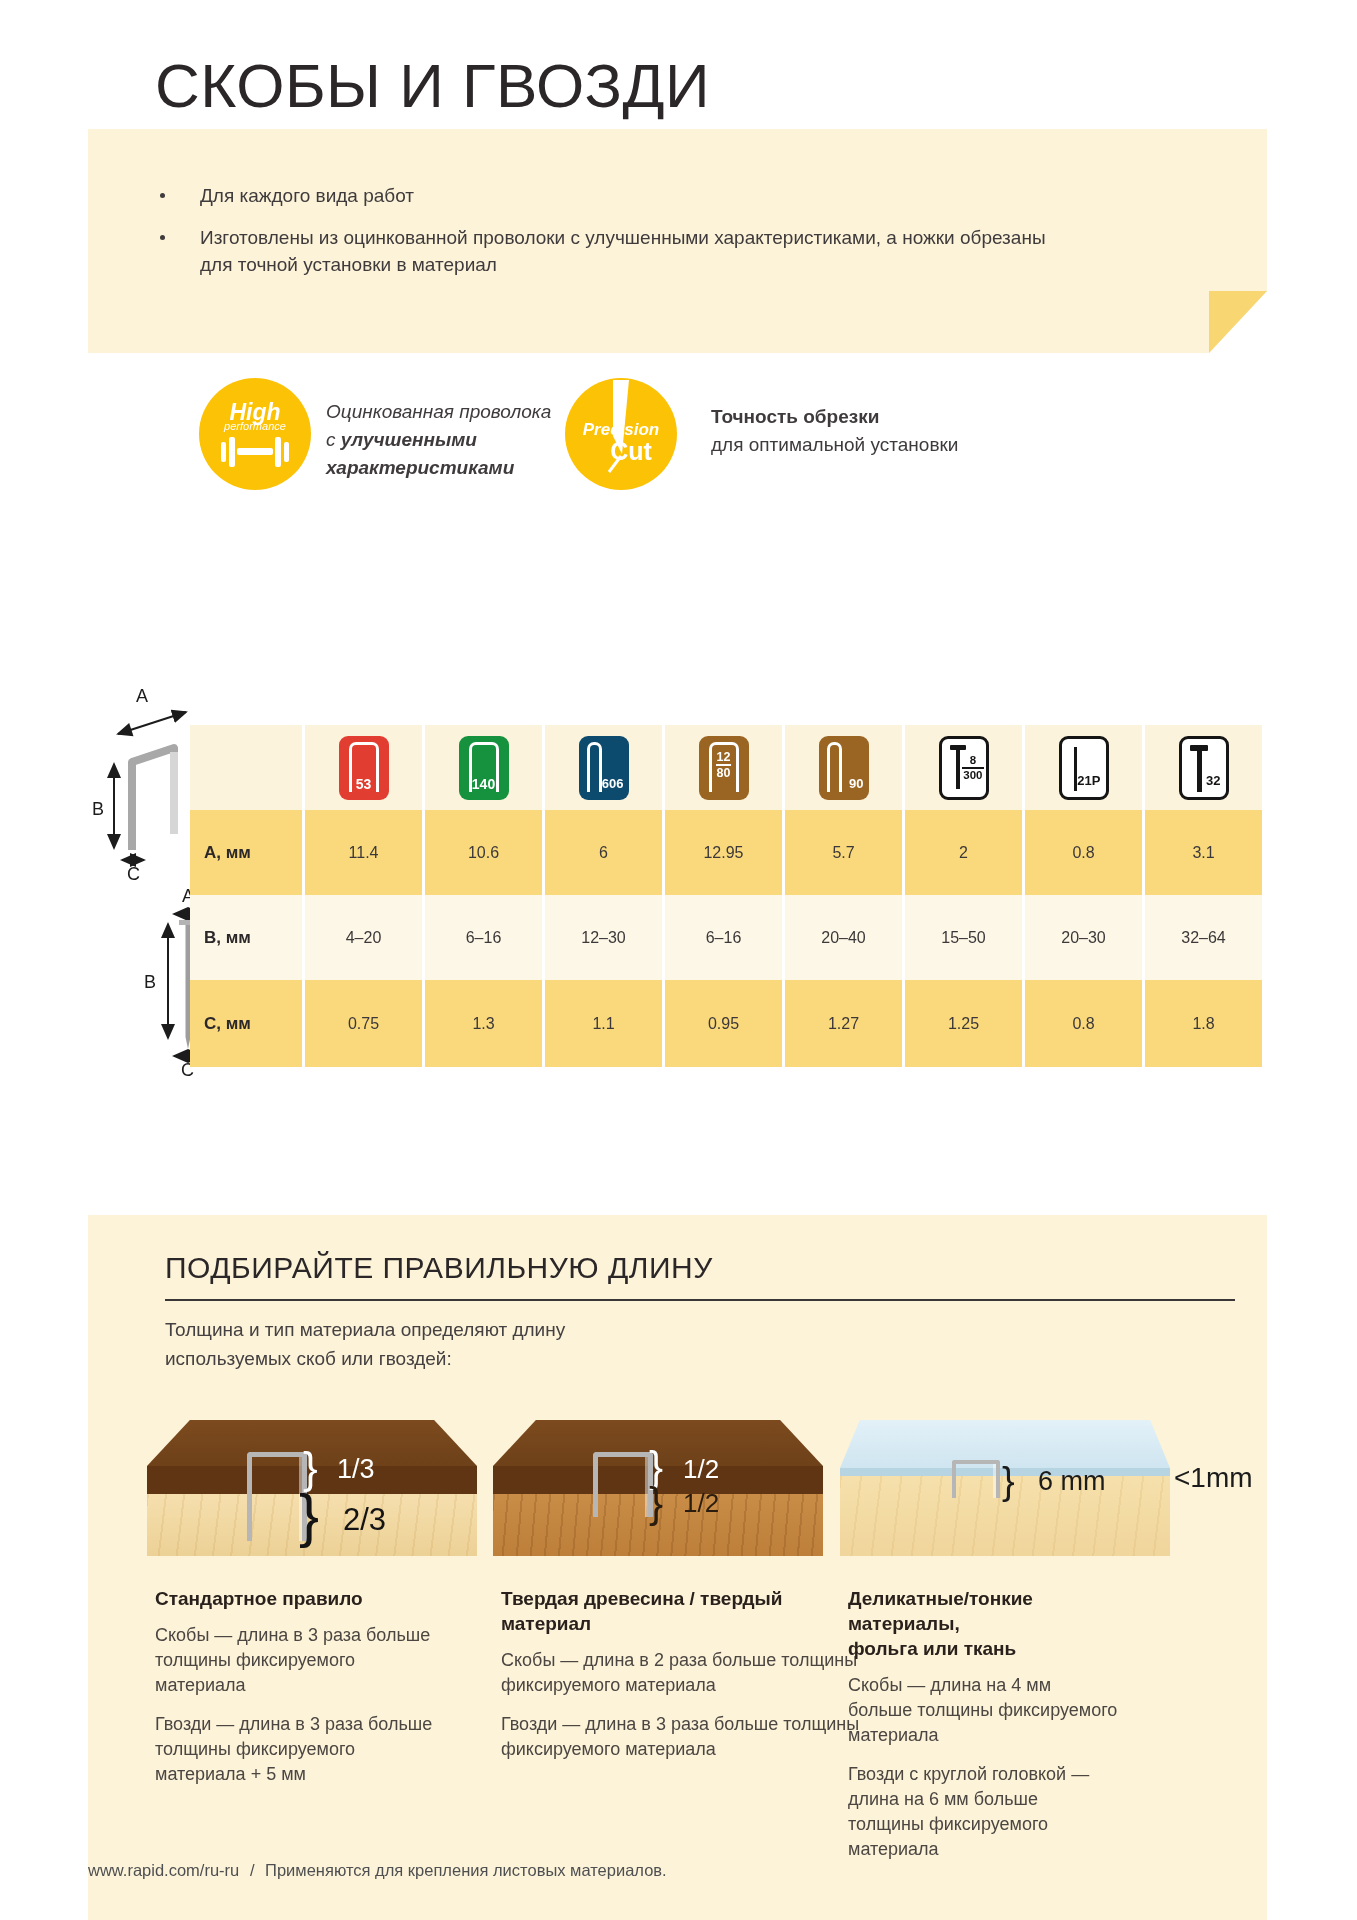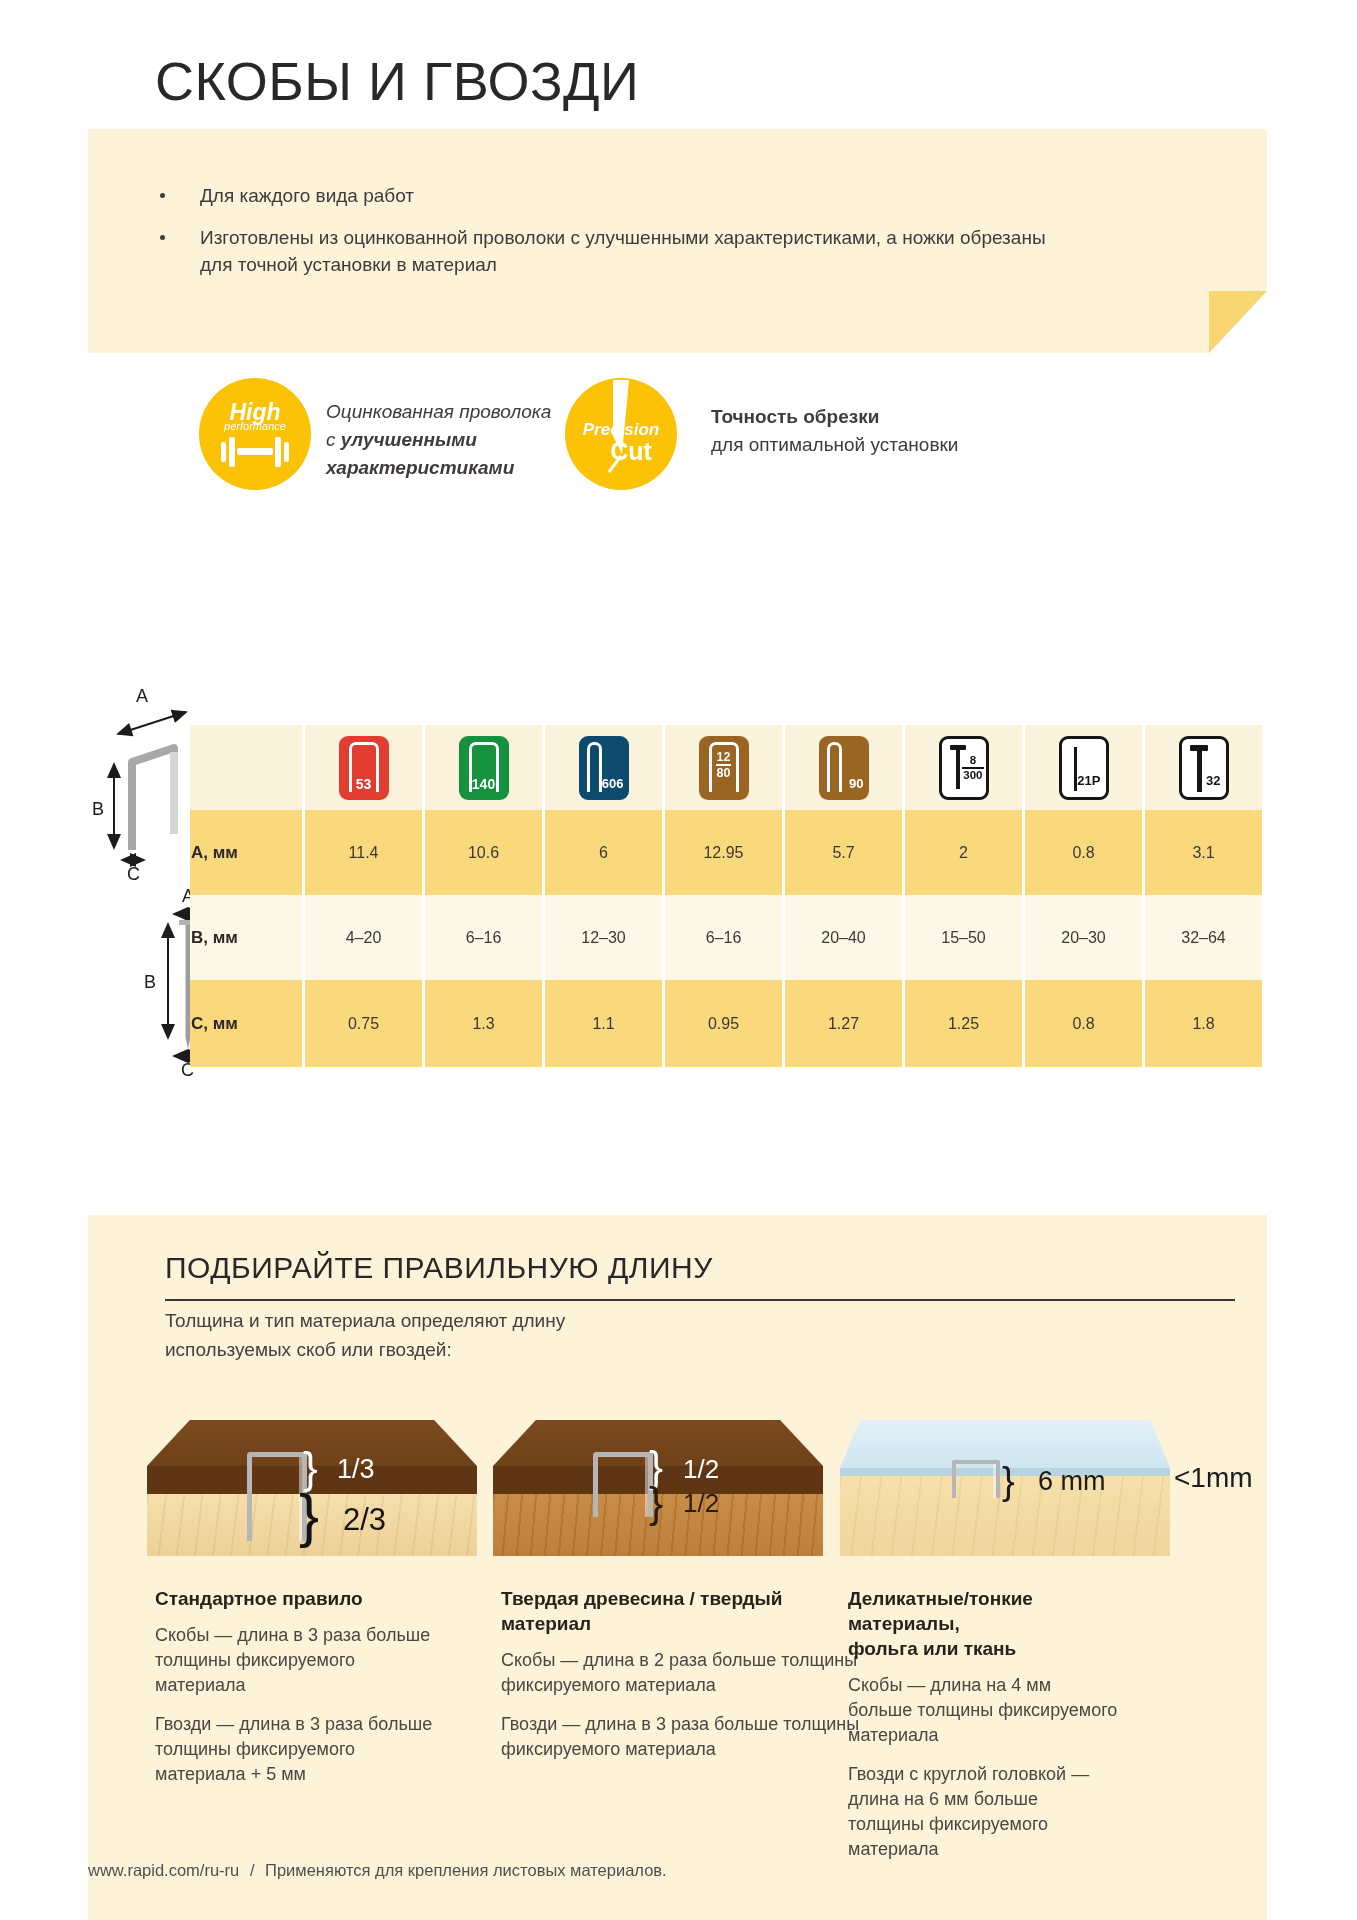--- a/index.html
+++ b/index.html
@@ -6,21 +6,21 @@
   body{
     position:relative;width:1357px;height:1920px;background:#ffffff;
     font-family:"Liberation Sans","DejaVu Sans",sans-serif;color:#3c3839;overflow:hidden;
   }
   .abs{position:absolute;}
   .pre{white-space:pre-line;}
   .b{font-weight:bold;}
 
   
   .page-title{
-    left:155px;top:50px;font-size:54px;font-weight:200;letter-spacing:.5px;color:#2b2728;
+    left:155px;top:50px;font-size:62px;font-weight:200;letter-spacing:.5px;color:#2b2728;
   }
 
   
   .intro-box{
     left:88px;top:129px;width:1179px;height:224px;background:#fcf3d9;
     clip-path:polygon(0 0,100% 0,100% calc(100% - 62px),calc(100% - 58px) 100%,0 100%);
   }
   .fold{
     left:calc(88px + 1179px - 58px);top:calc(129px + 224px - 62px);width:58px;height:62px;
     background:#f8d672;clip-path:polygon(0 0,100% 0,0 100%);
@@ -51,21 +51,21 @@
   .spec-table{
     left:190px;top:725px;display:grid;
     grid-template-columns:112px repeat(8,117px);
     grid-template-rows:85px 85px 85px 87px;
     column-gap:3px;row-gap:0;
   }
   .cell{display:flex;align-items:center;justify-content:center;}
   .cell.head{background:#fcf3dc;}
   .cell.dark{background:#f9d97c;}
   .cell.light{background:#fdf7e7;}
-  .cell.rowlab{justify-content:flex-start;padding-left:1px;box-sizing:border-box;font-weight:bold;font-size:17px;color:#2c2829;}
+  .cell.rowlab{justify-content:flex-start;padding-left:14px;box-sizing:border-box;font-weight:bold;font-size:17px;color:#2c2829;}
   .cell.val{font-size:16px;color:#3c3839;}
 
   
   .pbadge{position:relative;width:50px;height:64px;border-radius:9px;box-sizing:border-box;}
   .pbadge.outlined{background:#fff;border:3px solid #151515;}
   .outline{position:absolute;top:6px;border:3.5px solid #fff;border-bottom:none;border-radius:7px 7px 0 0;box-sizing:border-box;}
   .outline.wide{left:50%;transform:translateX(-50%);width:30px;height:50px;}
   .outline.narrow{left:8px;width:15px;height:50px;}
   .blabel{position:absolute;font-weight:bold;color:#fff;}
   .blabel.center{left:0;right:0;bottom:8px;text-align:center;font-size:14px;}
@@ -77,21 +77,21 @@
   .ncap{position:absolute;top:6px;left:8px;width:16px;height:5px;background:#151515;border-radius:1px;}
   .nbody{position:absolute;top:6px;left:14px;width:4px;height:44px;background:#151515;}
   .pbadge.nail .ncap{width:18px;height:6px;left:8px;}
   .pbadge.nail .nbody{left:15px;width:5px;height:47px;}
   .pinline{position:absolute;top:8px;left:12px;width:3px;height:44px;background:#151515;}
 
   
   .guide-panel{left:88px;top:1215px;width:1179px;height:728px;background:#fcf3d9;}
   .guide-heading{left:77px;top:36px;font-size:30px;font-weight:200;letter-spacing:.5px;color:#2b2728;}
   .guide-rule{left:77px;top:84px;width:1070px;height:0;border-top:2px solid #3a3637;}
-  .guide-intro{left:77px;top:91px;font-size:19px;line-height:29px;color:#454041;}
+  .guide-intro{left:77px;top:100px;font-size:19px;line-height:29px;color:#454041;}
 
   .case{position:absolute;top:205px;width:345px;}
   .case-1{left:59px;}.case-2{left:405px;}.case-3{left:752px;}
   .fig{position:relative;width:330px;height:136px;}
   .wt{position:absolute;top:0;left:0;width:330px;height:46px;background:linear-gradient(#7c4a1e,#6e4119);clip-path:polygon(13% 0,87% 0,100% 100%,0 100%);}
   .ws{position:absolute;top:46px;left:0;width:330px;height:28px;background:#5f3513;}
   .wb{position:absolute;top:74px;left:0;width:330px;height:62px;}
   .wood-light{background:repeating-linear-gradient(97deg,rgba(196,150,74,.18) 0 2px,transparent 2px 18px),linear-gradient(#f6dfae,#ecd196);}
   .wood-hard{background:repeating-linear-gradient(95deg,rgba(130,75,22,.28) 0 2px,transparent 2px 14px),linear-gradient(#c98d48,#bd7f3a);}
   .bt{position:absolute;top:0;left:0;width:330px;height:48px;background:linear-gradient(#e3f1f8,#cfe5f0);clip-path:polygon(6% 0,94% 0,100% 100%,0 100%);}

